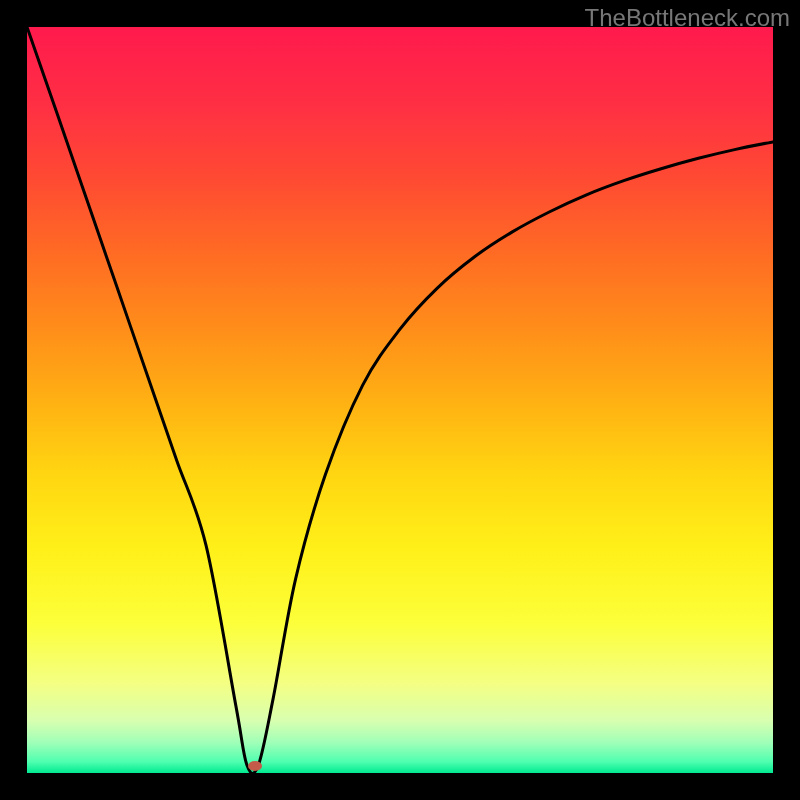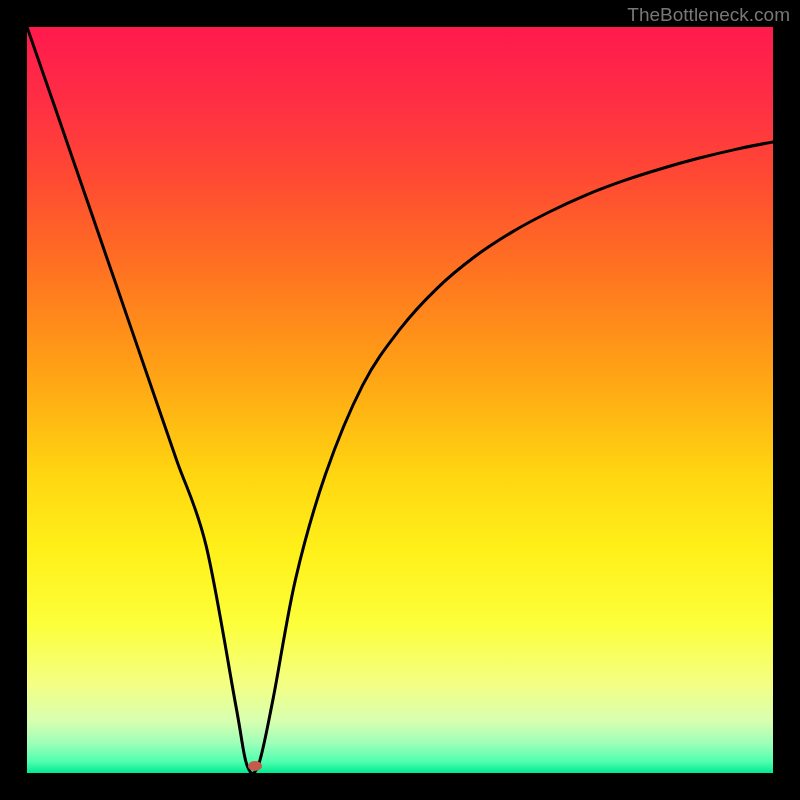--- a/index.html
+++ b/index.html
@@ -9,21 +9,21 @@
     background: #000;
     font-family: Arial, sans-serif;
     position: relative;
     overflow: hidden;
   }
   .watermark {
     position: absolute;
     top: 4px;
     right: 10px;
     color: #777;
-    font-size: 19px;
+    font-size: 24px;
     font-weight: 500;
     z-index: 10;
   }
   .plot-area {
     position: absolute;
     left: 27px;
     top: 27px;
     width: 746px;
     height: 746px;
   }

